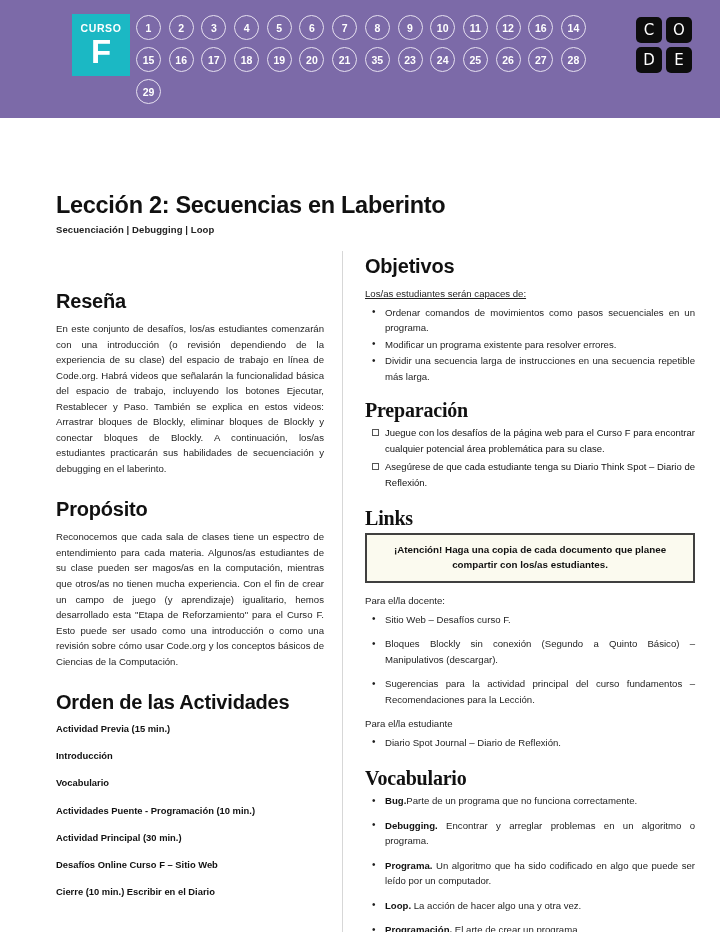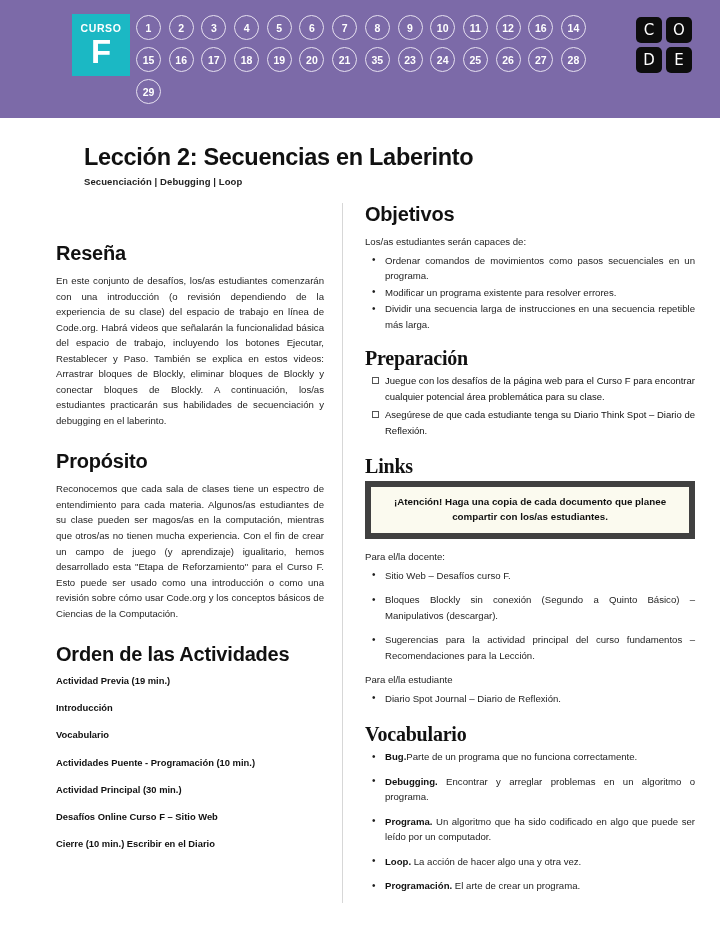--- a/index.html
+++ b/index.html
@@ -94,21 +94,21 @@
     color: #ffffff;
     font-size: 15px;
     font-weight: normal;
     display: flex;
     align-items: center;
     justify-content: center;
     font-family: "DejaVu Sans", sans-serif;
   }
 
   
-  .title-area { padding: 26px 56px 0 84px; }
+  .title-area { padding: 26px 56px 0 56px; margin-top: 48px; }
   .lesson-title {
     font-size: 23.5px;
     font-weight: bold;
     letter-spacing: -0.3px;
     line-height: 1.15;
     color: #111;
   }
   .lesson-subtitle {
     font-size: 9.5px;
     font-weight: bold;
@@ -143,21 +143,21 @@
     line-height: 1.1;
   }
   h2.section.tight { margin-bottom: 4px; font-family: Liberation Serif, serif; }
 
   p.body {
     font-size: 9.6px;
     line-height: 1.62;
     text-align: justify;
     color: #1e1e1e;
   }
-  p.body.lead { text-align: left; }
+  p.body.lead { text-align: left; text-decoration: underline; }
 
   .block-gap { height: 22px; }
   .block-gap-sm { height: 14px; }
   .block-gap-xs { height: 8px; }
 
   
   .activity-item {
     font-size: 9.4px;
     font-weight: bold;
     line-height: 1.5;
@@ -233,21 +233,21 @@
   ul.vocab > li::before {
     content: "\2022";
     position: absolute;
     left: 7px;
     top: -0.5px;
     font-size: 10px;
   }
   ul.vocab b { font-weight: bold; color: #111; }
 
   .attention-box {
-    border: 6px solid #404040;
+    border: 2px solid #404040;
     background: #fbfaef;
     padding: 8px 14px 9px 14px;
     margin: 4px 0 10px 0;
     text-align: center;
   }
   .attention-box .att-text {
     font-size: 9.8px;
     font-weight: bold;
     line-height: 1.5;
     color: #111;
@@ -327,21 +327,21 @@
 
     <div class="block-gap"></div>
 
     <h2 class="section">Propósito</h2>
     <p class="body">Reconocemos que cada sala de clases tiene un espectro de entendimiento para cada materia. Algunos/as estudiantes de su clase pueden ser magos/as en la computación, mientras que otros/as no tienen mucha experiencia. Con el fin de crear un campo de juego (y aprendizaje) igualitario, hemos desarrollado esta "Etapa de Reforzamiento" para el Curso F. Esto puede ser usado como una introducción o como una revisión sobre cómo usar Code.org y los conceptos básicos de Ciencias de la Computación.</p>
 
     <div class="block-gap"></div>
 
     <h2 class="section">Orden de las Actividades</h2>
     <div>
-      <div class="activity-item">Actividad Previa (19 min.)</div>
+      <div class="activity-item">Actividad Previa (15 min.)</div>
       <div class="activity-item">Introducción</div>
       <div class="activity-item">Vocabulario</div>
       <div class="activity-item">Actividades Puente - Programación (10 min.)</div>
       <div class="activity-item">Actividad Principal (30 min.)</div>
       <div class="activity-item">Desafíos Online Curso F – Sitio Web</div>
       <div class="activity-item">Cierre (10 min.) Escribir en el Diario</div>
     </div>
 
   </div>
 

